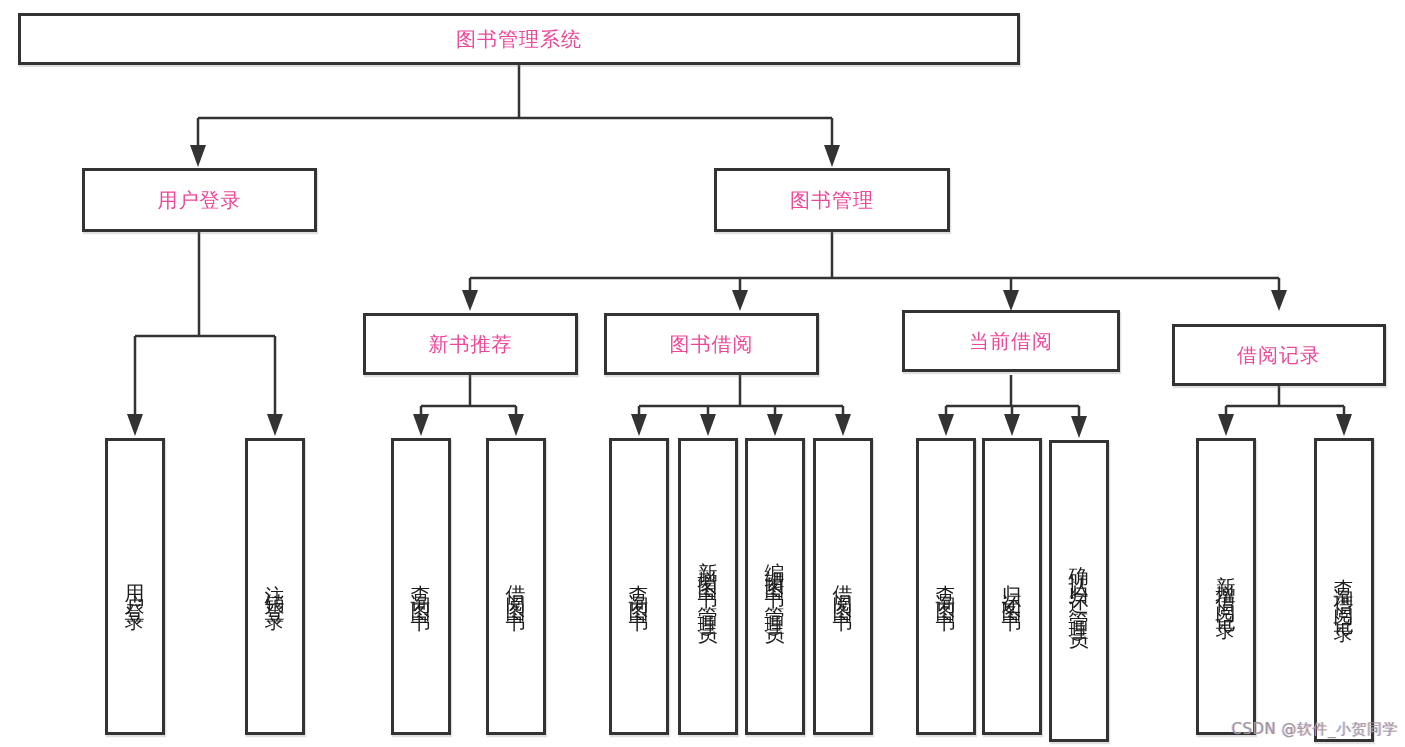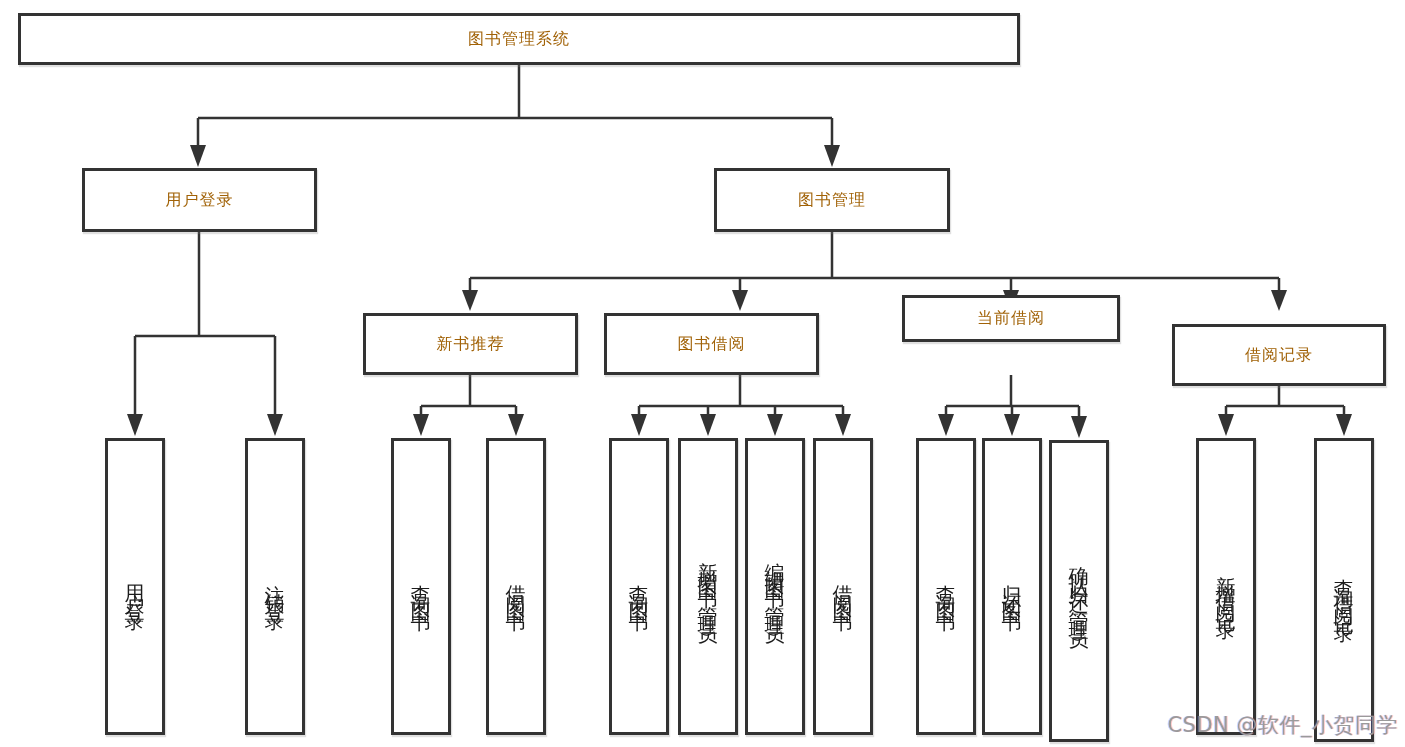--- a/index.html
+++ b/index.html
@@ -18,22 +18,22 @@
     z-index: 1;
   }
   .hbox {
     position: absolute;
     background: #ffffff;
     border: 3px solid #333333;
     box-sizing: border-box;
     display: flex;
     align-items: center;
     justify-content: center;
-    color: #a16207;
-    font-size: 16px;
+    color: #ec4899;
+    font-size: 20px;
     letter-spacing: 1px;
     z-index: 2;
     box-shadow: 1px 2px 1px rgba(130,130,130,0.25);
   }
   .vbox {
     position: absolute;
     background: #ffffff;
     border: 3px solid #333333;
     box-sizing: border-box;
     display: flex;
@@ -49,21 +49,21 @@
     font-size: 20px;
     line-height: 1;
     letter-spacing: 9px;
     color: #1c1c1c;
     white-space: nowrap;
   }
   .watermark {
     position: absolute;
     right: 7px;
     bottom: 8px;
-    font-size: 21px;
+    font-size: 15px;
     color: #9a9a9a;
     z-index: 3;
     letter-spacing: 0.5px;
     text-shadow: 1px 0 0 rgba(255,90,90,0.30), -1px 0 0 rgba(90,120,255,0.30);
   }
 </style>
 </head>
 <body>
 
 <div id="canvas">
@@ -142,21 +142,21 @@
   <div class="hbox" style="left:714px; top:168px; width:236px; height:64px;">
     <span>图书管理</span>
   </div>
 
   <div class="hbox" style="left:363px; top:313px; width:215px; height:62px;">
     <span>新书推荐</span>
   </div>
   <div class="hbox" style="left:604px; top:313px; width:215px; height:62px;">
     <span>图书借阅</span>
   </div>
-  <div class="hbox" style="left:902px; top:295px; width:218px; height:47px;">
+  <div class="hbox" style="left:902px; top:310px; width:218px; height:62px;">
     <span>当前借阅</span>
   </div>
   <div class="hbox" style="left:1172px; top:324px; width:214px; height:62px;">
     <span>借阅记录</span>
   </div>
 
   <div class="vbox" style="left:105px; top:438px; width:60px; height:297px;">
     <span>用户登录</span>
   </div>
   <div class="vbox" style="left:245px; top:438px; width:60px; height:297px;">

